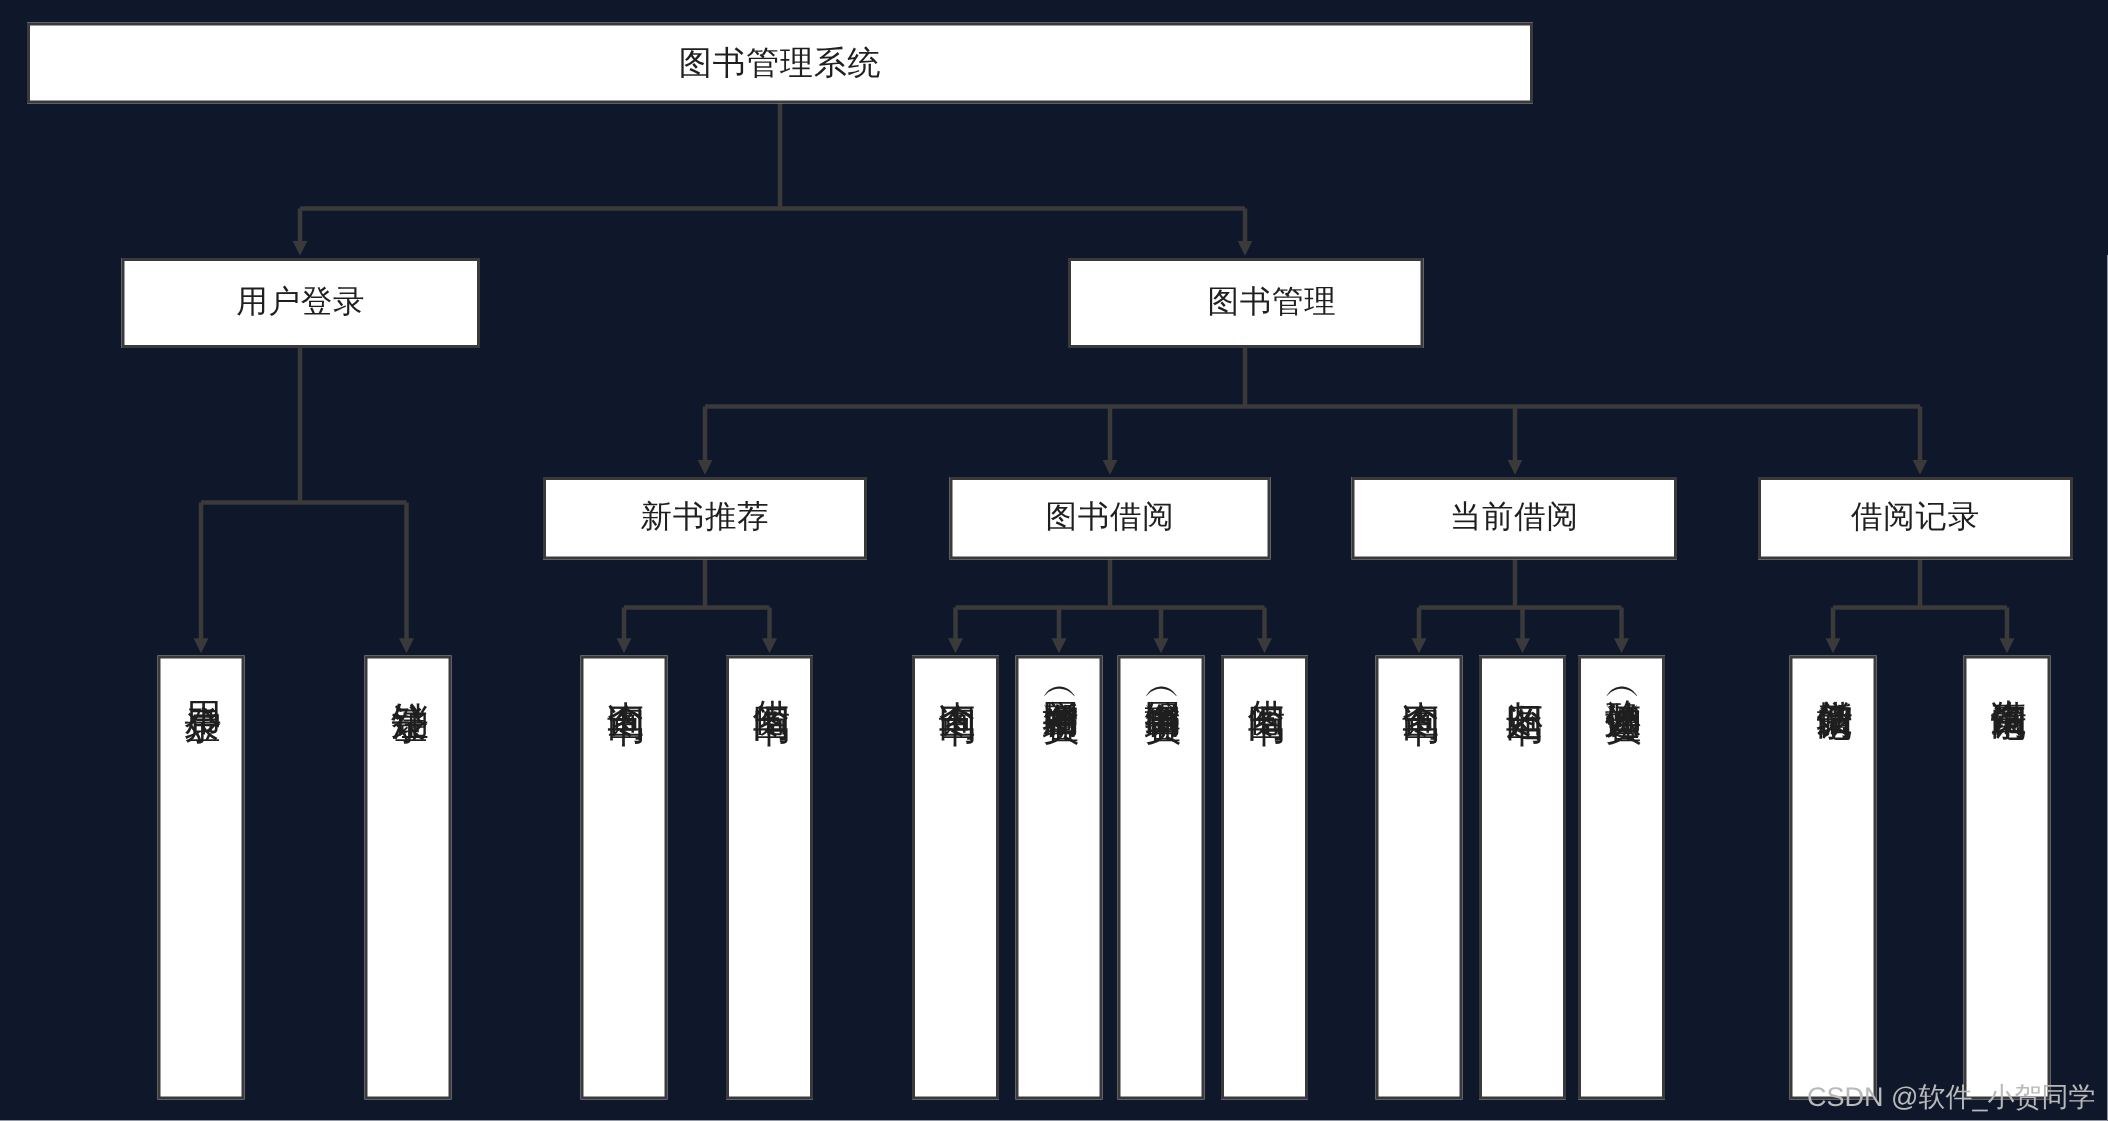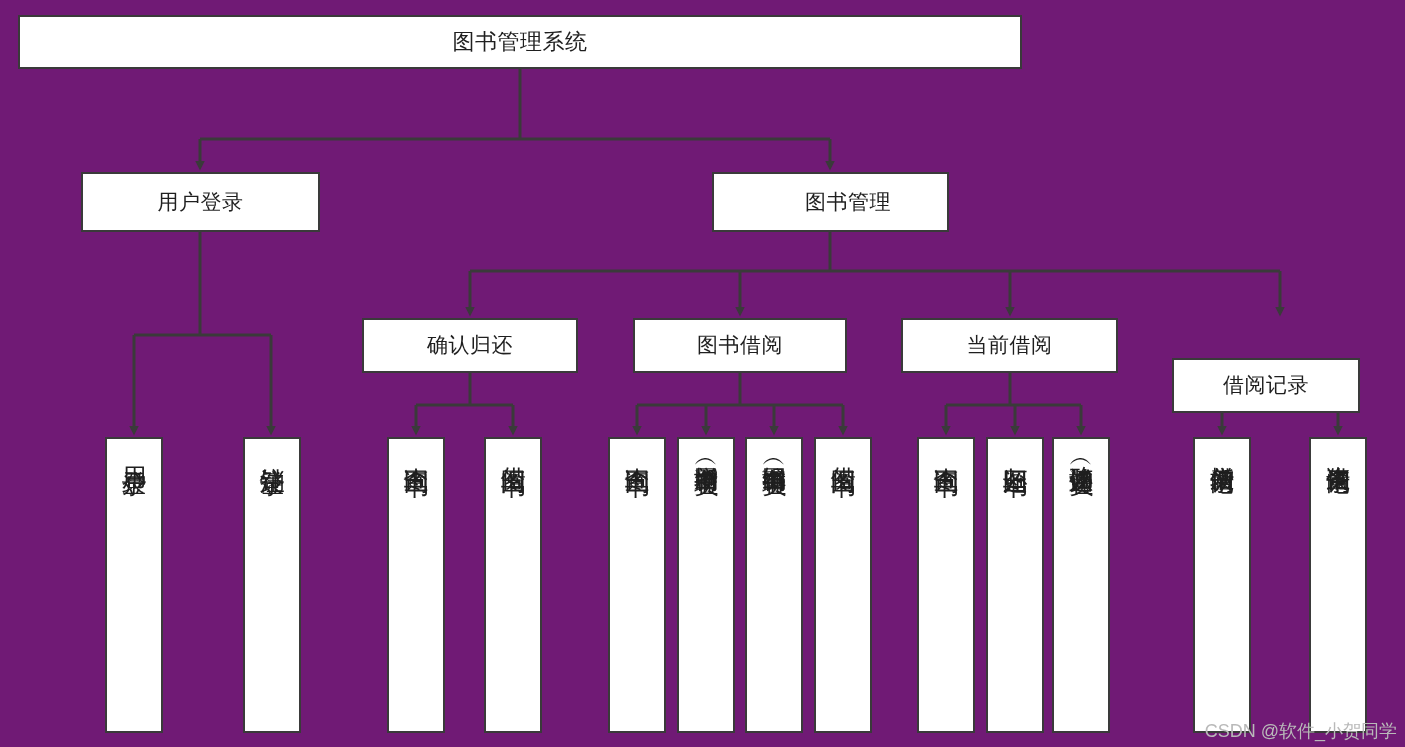--- a/index.html
+++ b/index.html
@@ -7,21 +7,21 @@
     padding: 0;
     background: #ffffff;
   }
   body {
     font-family: "Liberation Sans", "DejaVu Sans", sans-serif;
   }
   #canvas {
     position: relative;
     width: 1405px;
     height: 747px;
-    background: #701a75;
+    background: #0f172a;
     overflow: hidden;
   }
   #edges {
     position: absolute;
     left: 0;
     top: 0;
     width: 1405px;
     height: 747px;
     pointer-events: none;
   }
@@ -136,29 +136,29 @@
   </div>
 
   <div class="node horiz" style="left:81px; top:172px; width:239px; height:60px;">
     <span class="label">用户登录</span>
   </div>
   <div class="node horiz" style="left:712px; top:172px; width:237px; height:60px;padding-left:35px;">
     <span class="label">图书管理</span>
   </div>
 
   <div class="node horiz" style="left:362px; top:318px; width:216px; height:55px;">
-    <span class="label">确认归还</span>
+    <span class="label">新书推荐</span>
   </div>
   <div class="node horiz" style="left:901px; top:318px; width:217px; height:55px;">
     <span class="label">当前借阅</span>
   </div>
   <div class="node horiz" style="left:633px; top:318px; width:214px; height:55px;">
     <span class="label">图书借阅</span>
   </div>
-  <div class="node horiz" style="left:1172px; top:318px; width:188px; height:55px;margin-top:40px;">
+  <div class="node horiz" style="left:1172px; top:318px; width:210px; height:55px;">
     <span class="label">借阅记录</span>
   </div>
 
   <div class="node vert" style="left:105px; top:437px; width:58px; height:296px;">
     <span class="label">用户登录</span>
   </div>
   <div class="node vert" style="left:243px; top:437px; width:58px; height:296px;">
     <span class="label">注销登录</span>
   </div>
 

